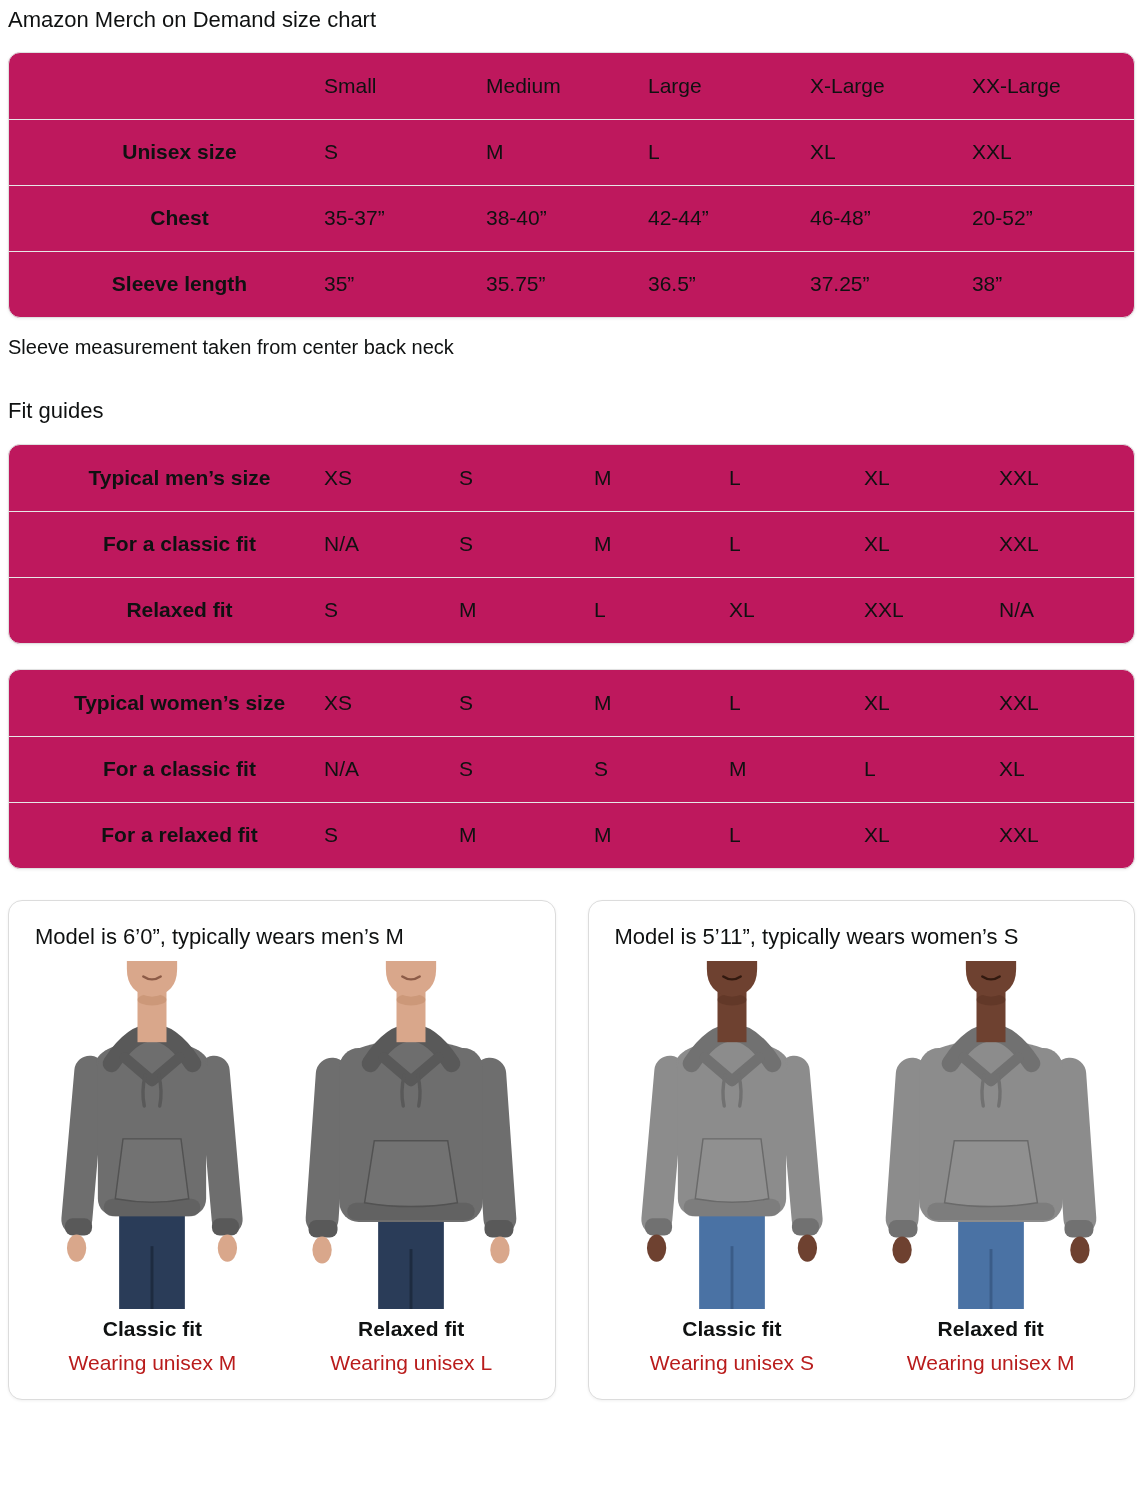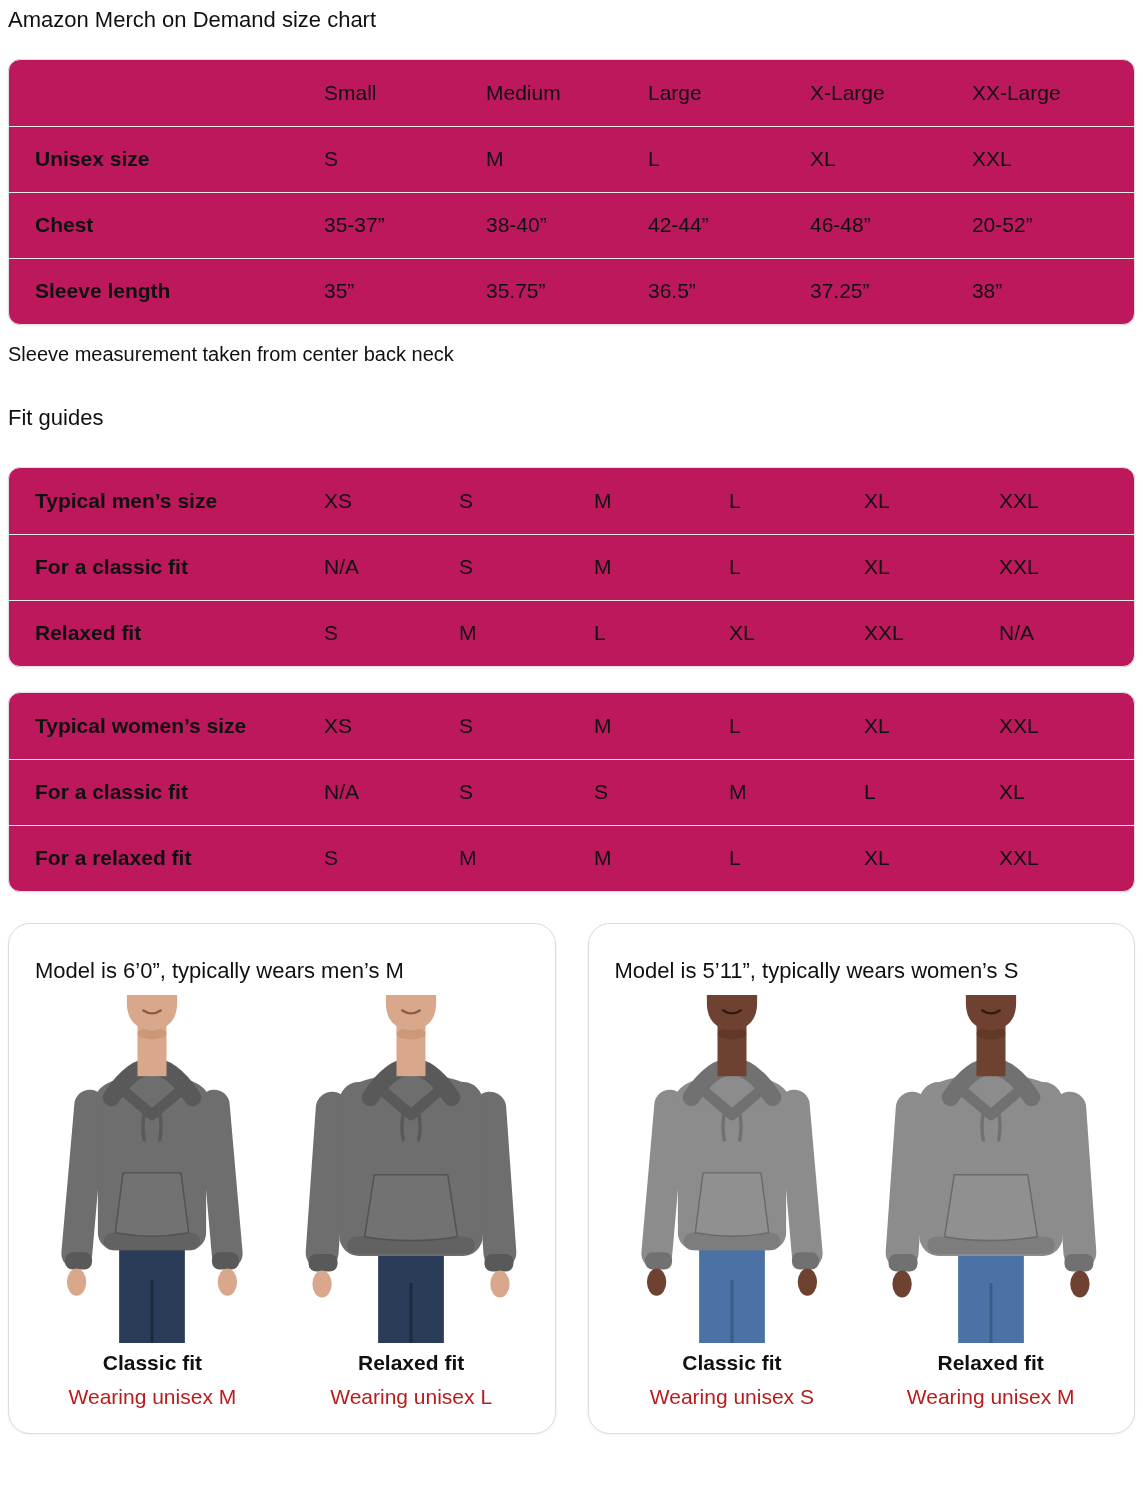--- a/index.html
+++ b/index.html
@@ -6,60 +6,60 @@
   html, body { margin: 0; padding: 0; background: #fff; }
   body {
     width: 1143px;
     font-family: "Liberation Sans", "DejaVu Sans", sans-serif;
     color: #0f1111;
   }
   .page { width: 1143px; padding: 4px 8px 10px 8px; }
 
   .page-title {
     font-size: 22px; font-weight: 400; line-height: 28px;
-    margin: 2px 0 25px 0; color: #0f1111;
+    margin: 2px 0 18px 0; color: #0f1111;
   }
 
   
   .tbl {
     border: 1px solid #e0e0e0;
     border-radius: 12px;
     overflow: hidden;
     background: #be185d;
     box-shadow: 0 1px 3px rgba(15,17,17,.07);
   }
   .tbl table { width: 100%; border-collapse: collapse; table-layout: fixed; }
   .tbl td {
     height: 66px; vertical-align: middle;
     font-size: 21px; color: #0f1111;
     padding: 0; text-align: left;
     white-space: nowrap; overflow: hidden;
   }
   .tbl tr + tr td { border-top: 1px solid #e7e7e7; }
-  .tbl td.lbl { padding-left: 26px; }
+  .tbl td.lbl { padding-left: 26px; text-align: center; }
   .tbl td.bold { font-weight: 700; }
 
   .note {
     font-size: 20px; line-height: 24px; font-weight: 400;
     margin: 17px 0 38px 0; color: #0f1111;
   }
   .fit-title {
     font-size: 22px; font-weight: 400; line-height: 28px;
-    margin: 0 0 35px 0; color: #0f1111;
+    margin: 0 0 19px 0; color: #0f1111;
   }
   .tbl-gap { margin-top: 25px; }
 
   
   .cards { display: flex; gap: 32px; margin-top: 31px; }
   .card {
     flex: 1 1 0;
     border: 1px solid #dcdcdc;
-    border-radius: 22px;
+    border-radius: 14px;
     background: #fff;
-    padding: 31px 14px 24px 14px;
+    padding: 20px 14px 24px 14px;
     box-shadow: 0 1px 3px rgba(15,17,17,.06);
   }
   .card-title {
     font-size: 22px; font-weight: 400; line-height: 28px;
     margin: 2px 0 10px 12px; color: #0f1111;
   }
   .figures { display: flex; }
   .figure { flex: 1 1 0; margin: 0; text-align: center; }
   .model-photo { width: 100%; display: flex; justify-content: center; }
   .model-photo svg { width: 232px; height: 348px; display: block; }

